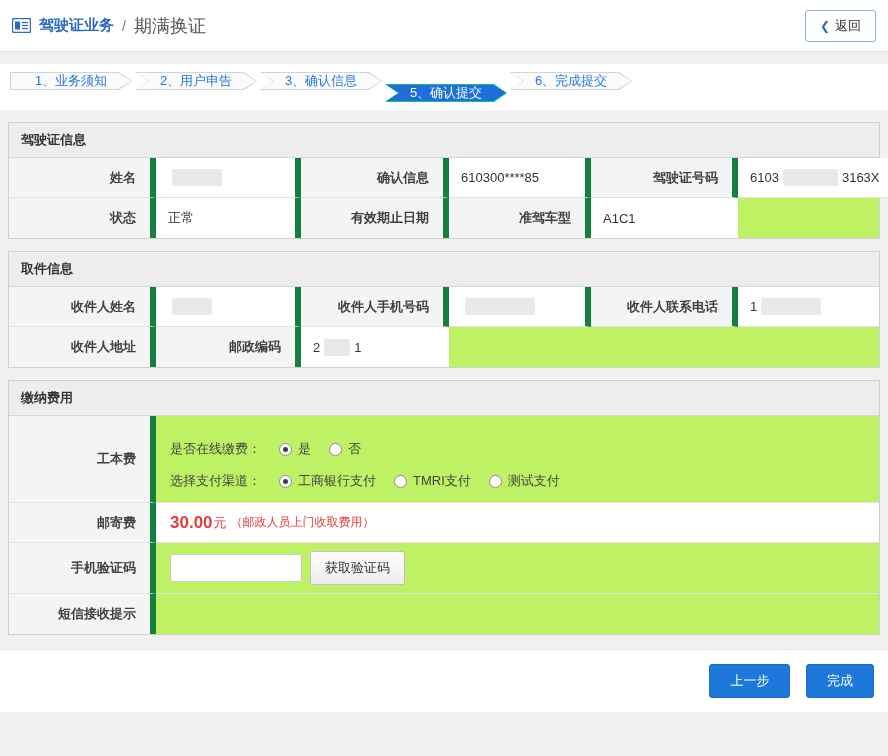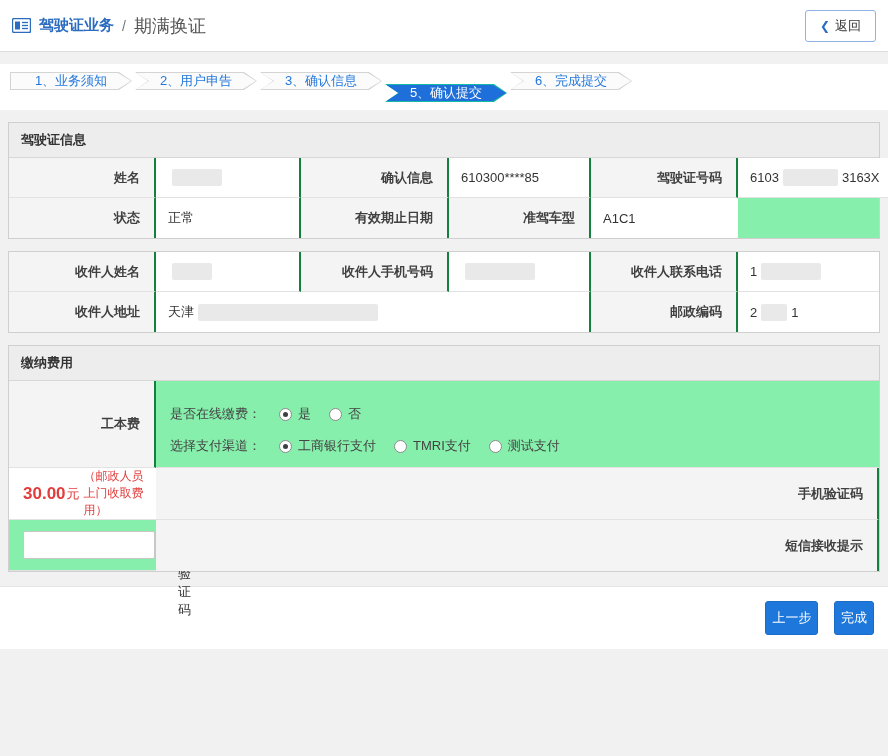--- a/index.html
+++ b/index.html
@@ -72,21 +72,21 @@
     align-items:center;
     justify-content:center;
     color:#2277dd;
     font-size:13px;
   }
   .step.active { background:#14b8a6;margin-top:12px; }
   .step.active .step-inner { background:#1e6fd9; color:#fff; }
 
   
   .panel {
-    background:#86efac;
+    background:#bef264;
     border:1px solid #cfcfcf;
     margin:12px 8px 7px 8px;
   }
   .panel-title {
     background:#ededed;
     border-bottom:1px solid #d7d7d7;
     font-weight:bold;
     color:#333;
     padding:8px 12px;
     font-size:13px;
@@ -96,21 +96,21 @@
   .cell { display:flex; align-items:center; min-height:40px; padding:0 12px; }
   .lbl {
     background:#f4f4f4;
     font-weight:bold;
     color:#404040;
     justify-content:flex-end;
     text-align:right;
     padding-right:14px;
   }
   .val { background:#fff; color:#333; }
-  .br { border-right:2px solid #15803d; }
+  .br { border-right:6px solid #15803d; }
   .bb { border-bottom:1px solid #e2e2e2; }
   .span3 { grid-column:2 / span 3; }
 
   
   .redact {
     display:inline-block;
     height:17px;
     border-radius:2px;
     background:#e9e9e9;
     filter:blur(0.6px);
@@ -172,21 +172,21 @@
     border-top:1px solid #e5e5e5;
     margin-top:14px;
     padding:14px 14px;
     text-align:right;
   }
   .btn-primary {
     background:#1e78dc;
     color:#fff;
     border:1px solid #1a6cc8;
     border-radius:3px;
-    padding:7px 6px;
+    padding:7px 20px;
     font-size:13px;
     margin-left:12px;
     cursor:pointer;
     font-family:inherit;
   }
 </style>
 </head>
 <body>
 
 <header class="topbar">
@@ -256,40 +256,37 @@
 
     <div class="cell lbl br">状态</div>
     <div class="cell val br">正常</div>
     <div class="cell lbl br">有效期止日期</div>
     <div class="cell lbl br">准驾车型</div>
     <div class="cell val">A1C1</div>
   </div>
 </section>
 
 <section class="panel">
+  <div class="panel-title">取件信息</div>
   <div class="grid6">
     <div class="cell lbl br bb">收件人姓名</div>
     <div class="cell val br bb">
         <span class="redact w40"></span>
       </div>
     <div class="cell lbl br bb">收件人手机号码</div>
     <div class="cell val br bb">
         <span class="redact w70"></span>
       </div>
     <div class="cell lbl br bb">收件人联系电话</div>
     <div class="cell val bb">
       <span>1</span>
         <span class="redact w60"></span>
     </div>
 
     <div class="cell lbl br">收件人地址</div>
-    <div class="cell val br span3">
-      <span>天津</span>
-        <span class="redact w180"></span>
-    </div>
     <div class="cell lbl br">邮政编码</div>
     <div class="cell val">
       <span>2</span>
         <span class="redact w26"></span>
         <span>1</span>
     </div>
   </div>
 </section>
 
 <section class="panel">
@@ -319,20 +316,21 @@
           <span class="rb"></span>
           <span>TMRI支付</span>
         </label>
         <label class="radio">
           <span class="rb"></span>
           <span>测试支付</span>
         </label>
       </div>
     </div>
 
+    <div class="cell lbl br bb">邮寄费</div>
     <div class="cell val bb" style="padding-left:14px;">
       <span class="fee-amount">30.00</span>
         <span class="fee-unit">元</span>
       <span class="fee-note">（邮政人员上门收取费用）</span>
     </div>
 
     <div class="cell lbl br bb">手机验证码</div>
     <div class="code-cell bb">
       <input class="code-input" type="text" value="" style="">
       <button class="code-btn">获取验证码</button>

